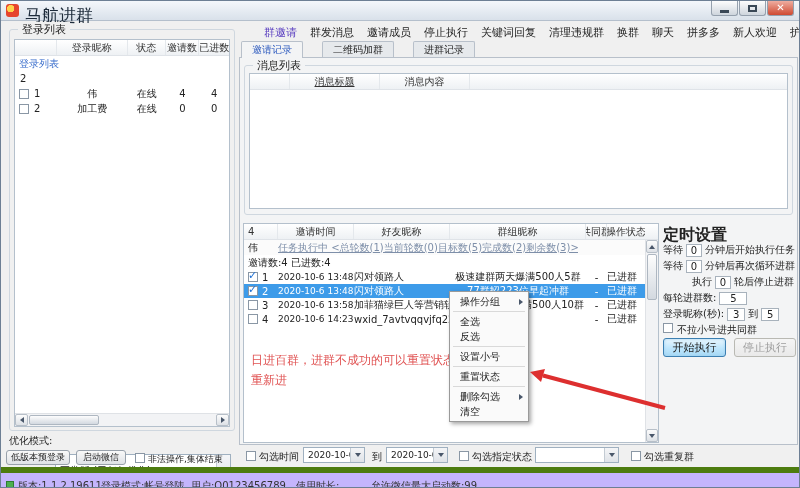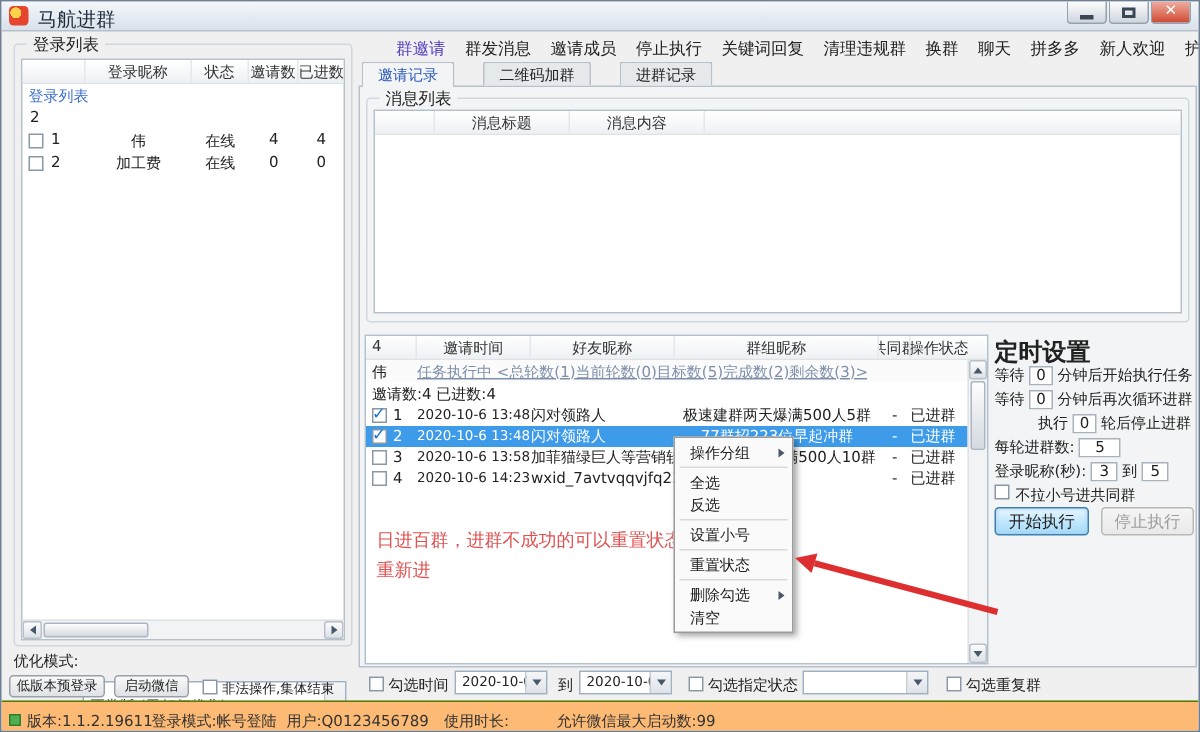--- a/index.html
+++ b/index.html
@@ -5,21 +5,21 @@
   html,body{margin:0;padding:0;background:#9aa4ae;}
   *{box-sizing:border-box;}
   .window{position:relative;width:800px;height:488px;background:#f0f0f0;
     border:1px solid #6d7f94;overflow:hidden;
     font-family:"DejaVu Sans","Liberation Sans",sans-serif;font-size:11px;color:#222;}
   
   .titlebar{position:absolute;top:0;left:0;right:0;height:20px;
     background:linear-gradient(#f4f7fb,#d9e1ea);border-bottom:1px solid #b4bfcc;}
   .app-icon{position:absolute;left:5px;top:3px;width:13px;height:13px;border-radius:3px;
     background:radial-gradient(circle at 35% 35%, #ffd24a 0 30%, #e6452e 31% 100%);}
-  .title-text{position:absolute;left:24px;top:3px;font-size:13px;color:#1d2b3a;}
+  .title-text{position:absolute;left:24px;top:3px;font-size:17px;color:#1d2b3a;}
   .win-controls{position:absolute;right:5px;top:0;display:flex;}
   .win-btn{width:27px;height:15px;margin-left:1px;border:1px solid #95a0ad;border-top:none;
     border-radius:0 0 3px 3px;background:linear-gradient(#fdfdfd,#ced5dd);
     display:flex;align-items:center;justify-content:center;}
   .win-btn.close{background:linear-gradient(#efada0,#cf4a32);}
   .glyph-min{width:9px;height:3px;background:#3a4856;margin-top:6px;}
   .glyph-max{width:9px;height:7px;border:2px solid #3a4856;}
   .glyph-close{color:#fff;font-size:10px;font-weight:bold;line-height:10px;}
   
   .groupbox{position:absolute;border:1px solid #cfd7df;border-radius:3px;}
@@ -87,22 +87,22 @@
     border:1px solid #9a9a9a;box-shadow:2px 2px 4px rgba(0,0,0,.35);z-index:5;padding:2px 0;}
   .menu-item{height:15px;display:flex;align-items:center;padding:0 6px 0 10px;font-size:10px;
     position:relative;color:#222;}
   .menu-sep{height:1px;background:#d9d9d9;margin:2px 3px;}
   .menu-arrow{position:absolute;right:5px;top:5px;}
   .arrow-overlay{position:absolute;left:0;top:0;z-index:6;pointer-events:none;}
   
   .timer-line{position:absolute;display:flex;align-items:center;gap:3px;font-size:10px;
     white-space:nowrap;overflow:hidden;}
   
-  .statusbar{position:absolute;left:0;right:0;top:466px;height:22px;background:#fdba74;
-    border-top:1px solid #4d7c0f;font-size:10px;color:#333;}
+  .statusbar{position:absolute;left:0;right:0;top:466px;height:22px;background:#c4b5fd;
+    border-top:6px solid #4d7c0f;font-size:10px;color:#333;}
   .status-item{position:absolute;top:6px;white-space:nowrap;}
   .green-dot{position:absolute;left:5px;top:8px;width:8px;height:8px;background:#4caf50;
     border:1px solid #2e7d32;}
   .filter-label{position:absolute;font-size:10px;white-space:nowrap;}
 </style>
 </head>
 <body>
 
 <div class="window">
 
@@ -202,21 +202,21 @@
     <div class="sub-tab">二维码加群</div>
     <div class="sub-tab">进群记录</div>
   </div>
 
   <div class="groupbox" style="left:243px;top:64px;width:549px;height:150px;">
     <span class="gb-label" style="background:#f3f4f5;">消息列表</span>
   </div>
   <div class="listview" style="left:248px;top:72px;width:539px;height:136px;">
     <div class="lv-header">
       <div class="lv-hcell" style="width:40px;"></div>
-      <div class="lv-hcell" style="width:90px;">消息标题</div>
+      <div class="lv-hcell" style="width:90px;text-decoration:underline;">消息标题</div>
       <div class="lv-hcell" style="width:90px;">消息内容</div>
       <div class="lv-hcell" style="flex:1;border-right:none;"></div>
     </div>
   </div>
 
   <div class="listview" style="left:242px;top:222px;width:416px;height:220px;">
     <div class="lv-header">
       <div class="lv-hcell" style="width:34px;justify-content:flex-start;padding-left:4px;">4</div>
       <div class="lv-hcell" style="width:76px;">邀请时间</div>
       <div class="lv-hcell" style="width:96px;">好友昵称</div>

